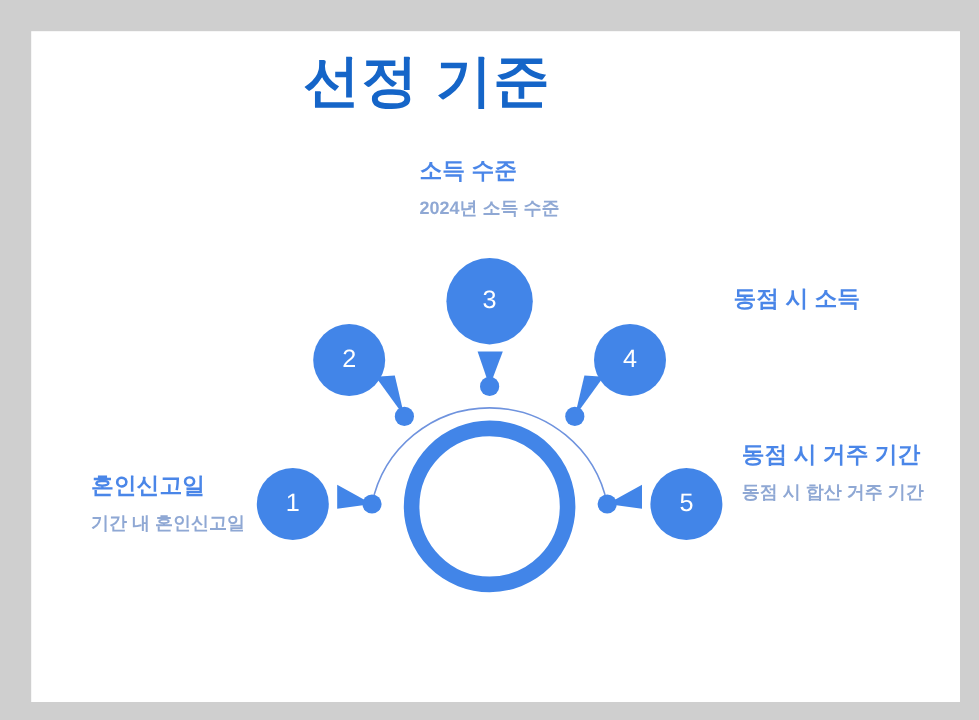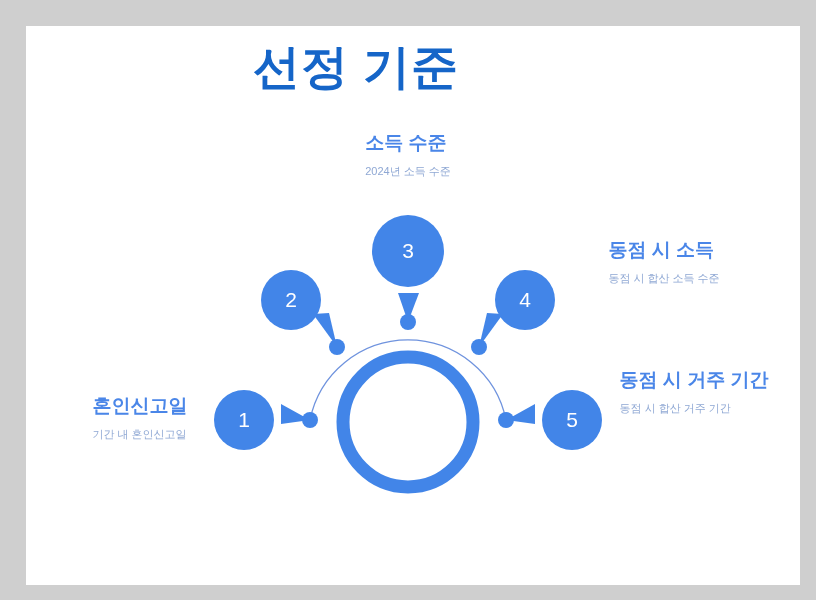--- a/index.html
+++ b/index.html
@@ -62,22 +62,22 @@
     position: absolute;
     white-space: nowrap;
   }
   .label-block .lbl-head {
     font-size: 19px;
     font-weight: bold;
     color: #4a86e8;
     line-height: 1.25;
   }
   .label-block .lbl-sub {
-    font-size: 11px;
-    font-weight: normal;
+    font-size: 15px;
+    font-weight: bold;
     color: #8fa8d4;
     line-height: 1.3;
     margin-top: 9px;
   }
   .align-center { text-align: left; transform: translateX(-50%); }
 </style>
 </head>
 <body>
 
 <div id="slide-frame">
@@ -131,21 +131,20 @@
     <div class="bubble-num" style="left:546px; top:394px;">5</div>
 
     <div class="label-block align-center" style="left:382px; top:105px;">
       <div class="lbl-head">소득 수준</div>
       <div class="lbl-sub">2024년 소득 수준</div>
     </div>
 
 
     <div class="label-block align-center" style="left:638px; top:212px;">
       <div class="lbl-head">동점 시 소득</div>
-      <div class="lbl-sub">동점 시 합산 소득 수준</div>
     </div>
 
     <div class="label-block align-center" style="left:668px; top:342px;">
       <div class="lbl-head">동점 시 거주 기간</div>
       <div class="lbl-sub">동점 시 합산 거주 기간</div>
     </div>
 
     <div class="label-block align-center" style="left:114px; top:368px;">
       <div class="lbl-head">혼인신고일</div>
       <div class="lbl-sub">기간 내 혼인신고일</div>

